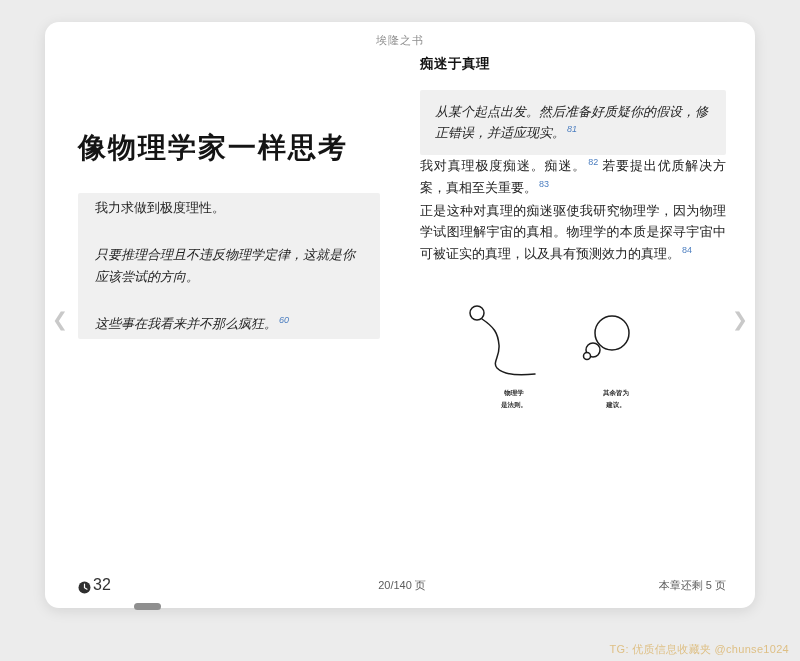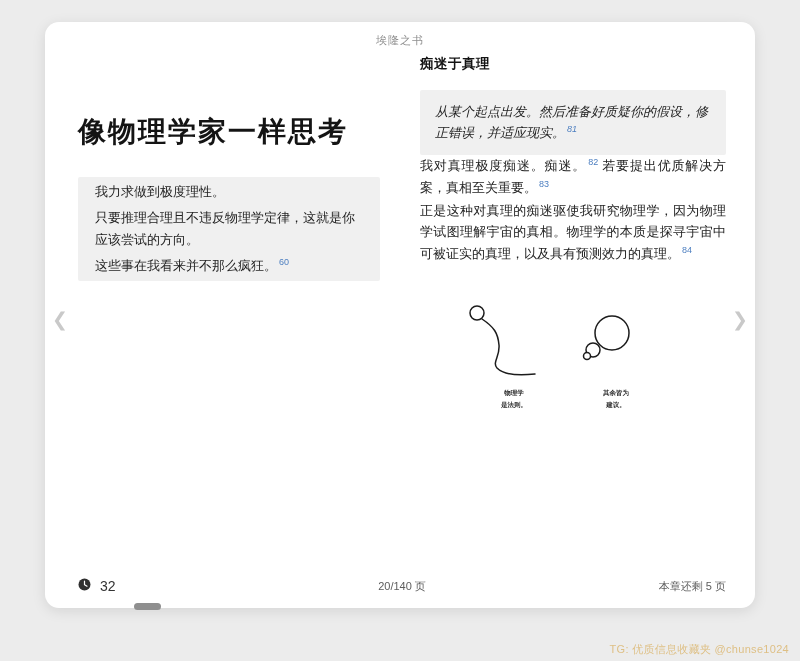--- a/index.html
+++ b/index.html
@@ -22,30 +22,30 @@
     text-align:center;
     font-size:11px; color:#8f8f8f;
     letter-spacing:1px;
   }
   
   .page-left {
     position:absolute; left:33px; top:92px; width:302px;
   }
   .chapter-title {
     font-size:28px; font-weight:800; color:#141414;
-    letter-spacing:2px; line-height:1.25;
+    letter-spacing:2px; line-height:1.25;margin-top:16px;
   }
   .quote-box {
     background:#f0f0f0;
     border-radius:2px;
     padding:4px 17px;
     font-size:13px; line-height:1.65; color:#1f1f1f;
   }
   .page-left .quote-box { margin-top:28px; }
-  .quote-box p + p { margin-top:5px; }
+  .quote-box p + p { margin-top:26px;font-style:italic; }
   sup.ref {
     color:#4d7fc0; font-size:9px; vertical-align:super;
     font-family:"Liberation Sans", sans-serif;
     margin-left:2px;
   }
   
   .page-right {
     position:absolute; left:375px; top:33px; width:306px;
   }
   .section-heading {
@@ -76,22 +76,22 @@
   }
   .nav-prev { left:3px; }
   .nav-next { right:3px; }
   
   .footer-bar {
     position:absolute; left:33px; right:29px; bottom:14px;
     display:flex; align-items:center; justify-content:space-between;
     font-size:11px; color:#5c5c5c;
   }
   .reading-time {
-    display:flex; align-items:flex-start; gap:9px;
-    font-size:14px; color:#333; cursor:pointer;
+    display:flex; align-items:flex-end; gap:2px;
+    font-size:16px; color:#333; cursor:pointer;
   }
   .page-indicator { position:absolute; left:0; right:0; text-align:center; pointer-events:none; }
   .chapter-remaining { color:#5c5c5c; }
   .progress-pill {
     position:absolute; left:89px; bottom:-2px;
     width:27px; height:7px; border-radius:4px;
     background:#8f8f8f; cursor:grab;
   }
   
   .watermark {

